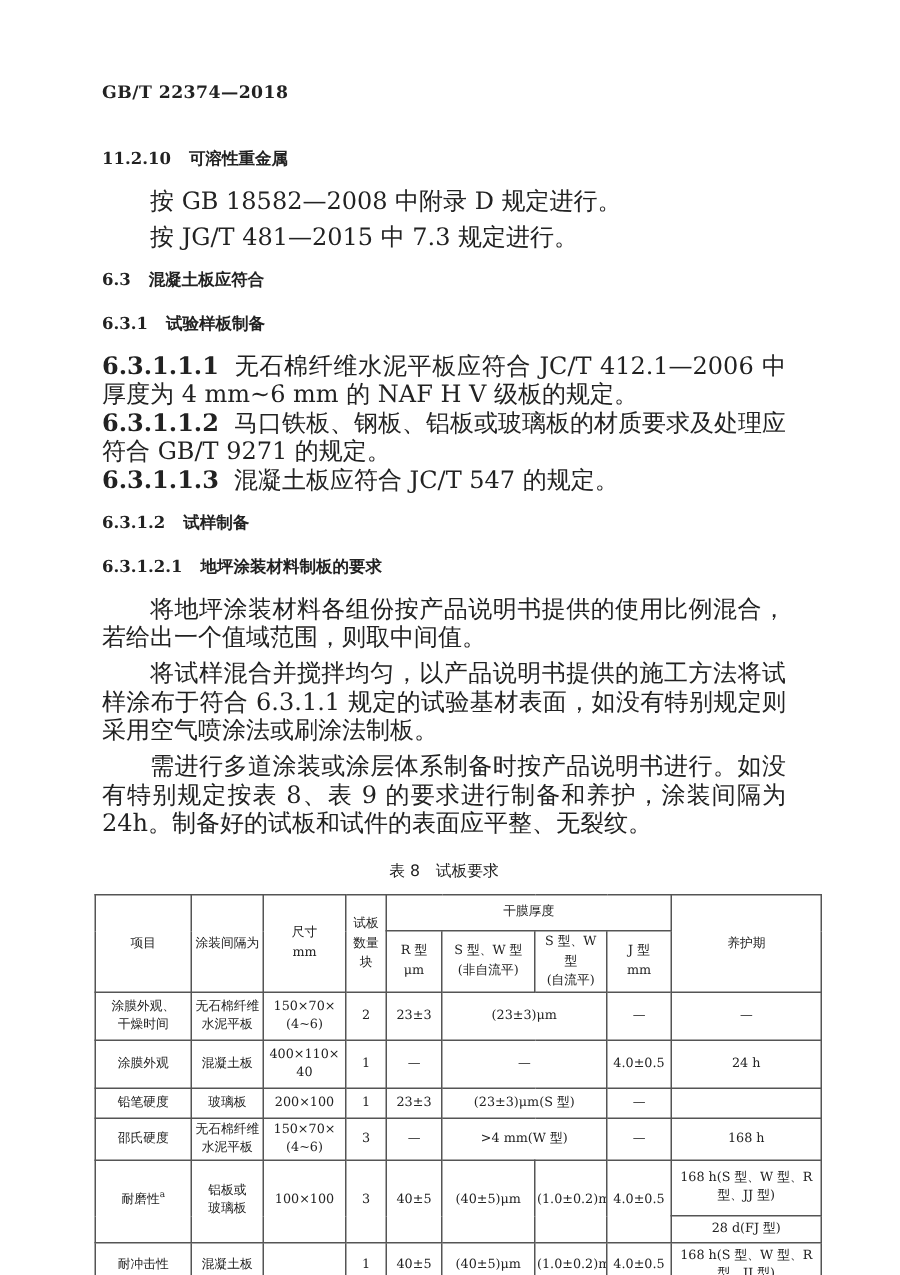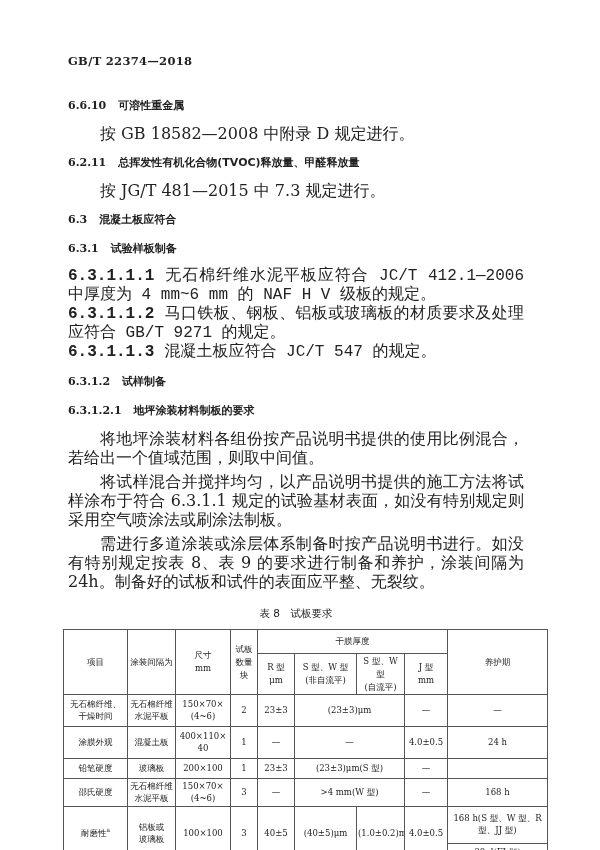--- a/index.html
+++ b/index.html
@@ -7,46 +7,43 @@
     position:relative; width:600px; height:850px; background:#ffffff;
     font-family:"DejaVu Serif","Liberation Serif",serif;
     color:#222; overflow:hidden; box-sizing:border-box;
     padding:54px 76px 0 68px;
   }
   .doc-code { font-size:11.5px; font-weight:bold; letter-spacing:0.3px; margin-bottom:28px; }
   .blk { font-size:16px; line-height:19px; text-align:justify; }
   .heading { font-weight:bold; margin:10px 0 9px 0; font-family:"DejaVu Sans","Liberation Sans",sans-serif; font-size:11px; }
   .heading .num { margin-right:12px; font-family:"DejaVu Serif","Liberation Serif",serif; }
   .para { margin:5px 0; text-indent:2em; }
-  .numpara { margin:0 0;font-family:Liberation Mono, monospace; }
+  .numpara { margin:0 0; }
   .numpara .num { font-weight:bold; margin-right:10px; }
   .tbl-title { text-align:center; font-weight:normal; font-size:10.5px; margin:16px 0 8px 0;
     font-family:"DejaVu Sans","Liberation Sans",sans-serif; }
   table.t8 { border-collapse:collapse; width:484px; margin-left:-5px; table-layout:fixed;
     font-size:8.5px; color:#222; }
   table.t8 td { border:1px solid #555; text-align:center; vertical-align:middle;
     padding:1px 1px; line-height:1.4; overflow:hidden; }
   table.t8 .hd { line-height:1.5; }
   sup.fnote { font-size:6px; line-height:0; }
 </style>
 </head>
 <body>
 
 <div class="page">
 
   <div class="doc-code">GB/T 22374—2018</div>
 
   <div class="blk heading">
-    <span class="num">6.6.10</span><span>可溶性重金属</span>
+    <span class="num">11.2.10</span><span>可溶性重金属</span>
   </div>
   <div class="blk para">按 GB 18582—2008 中附录 D 规定进行。</div>
 
-  <div class="blk heading">
-    <span class="num">6.2.11</span><span>总挥发性有机化合物(TVOC)释放量、甲醛释放量</span>
-  </div>
   <div class="blk para">按 JG/T 481—2015 中 7.3 规定进行。</div>
 
   <div class="blk heading">
     <span class="num">6.3</span><span>混凝土板应符合</span>
   </div>
   <div class="blk heading">
     <span class="num">6.3.1</span><span>试验样板制备</span>
   </div>
 
   <div class="blk numpara">
@@ -115,21 +112,21 @@
         <div>(自流平)</div>
       </td>
       <td class="hd">
         <div>J 型</div>
         <div>mm</div>
       </td>
     </tr>
 
     <tr style="height:32px">
       <td>
-        <div>无石棉纤维、</div>
+        <div>涂膜外观、</div>
         <div>干燥时间</div>
       </td>
       <td>
         <div>无石棉纤维</div>
         <div>水泥平板</div>
       </td>
       <td>
         <div>150×70×</div>
         <div>(4~6)</div>
       </td>

